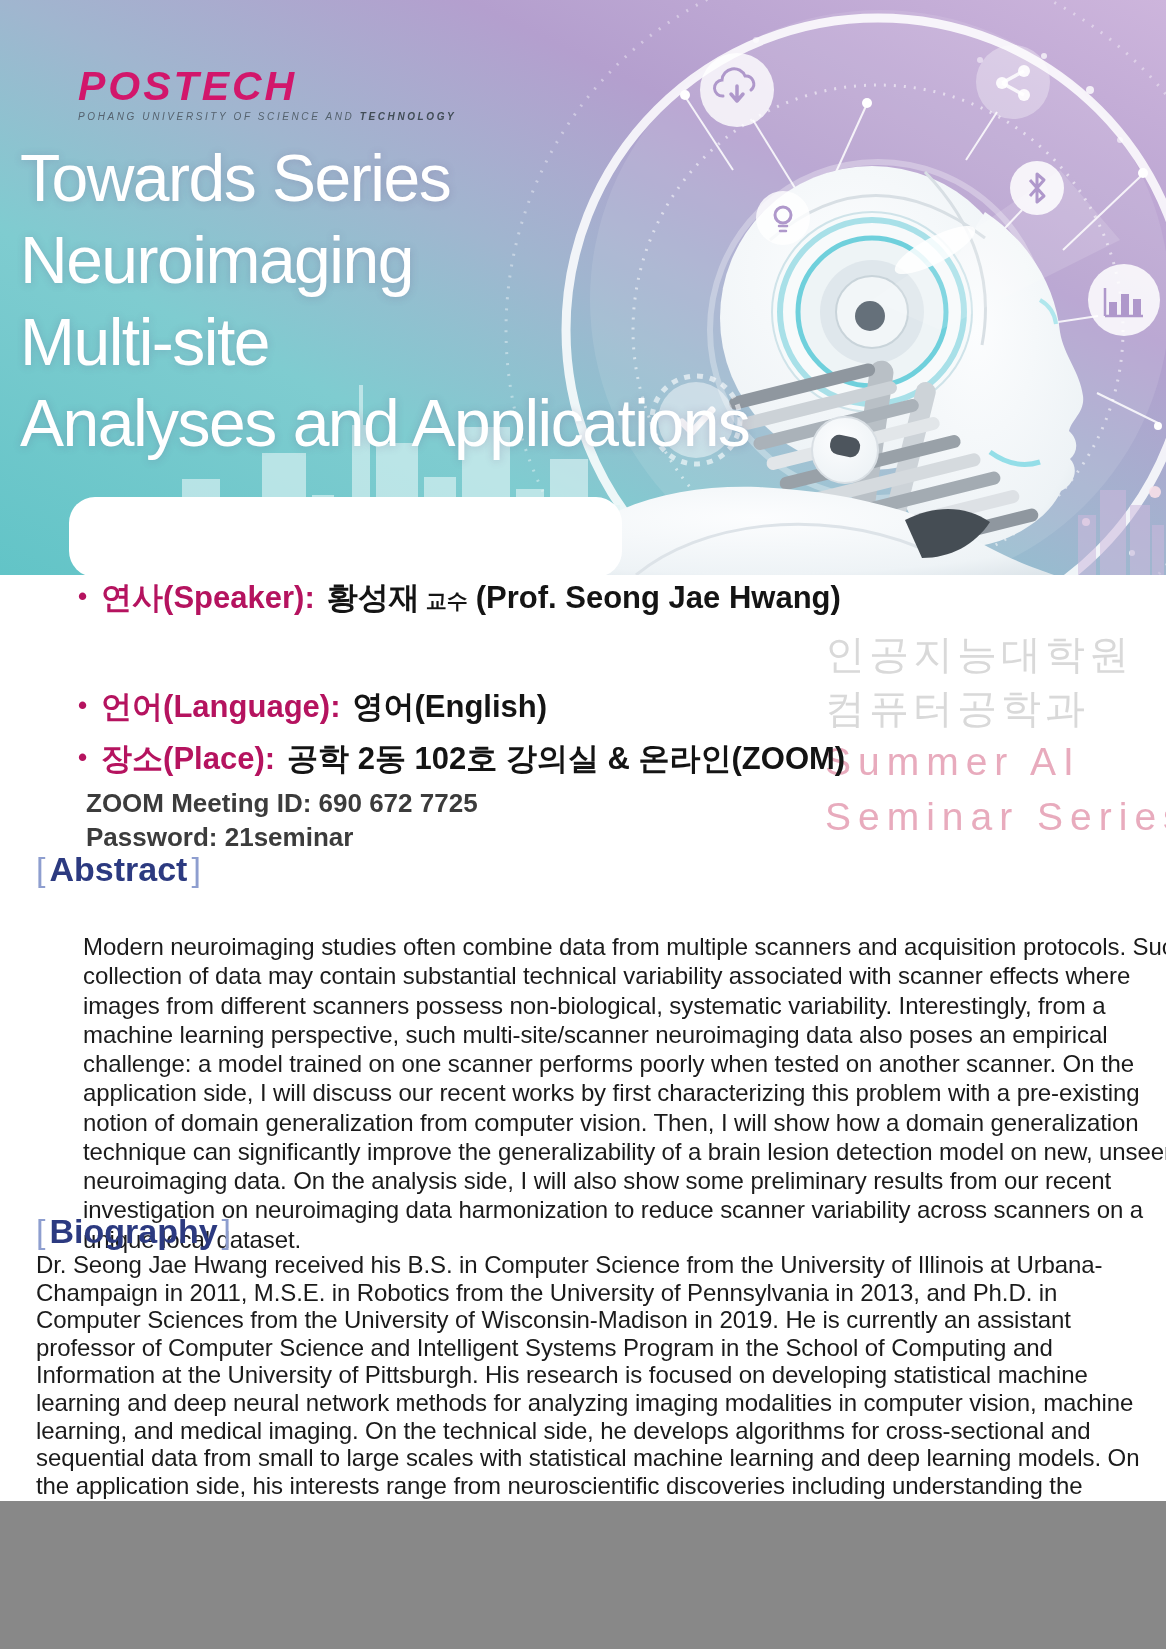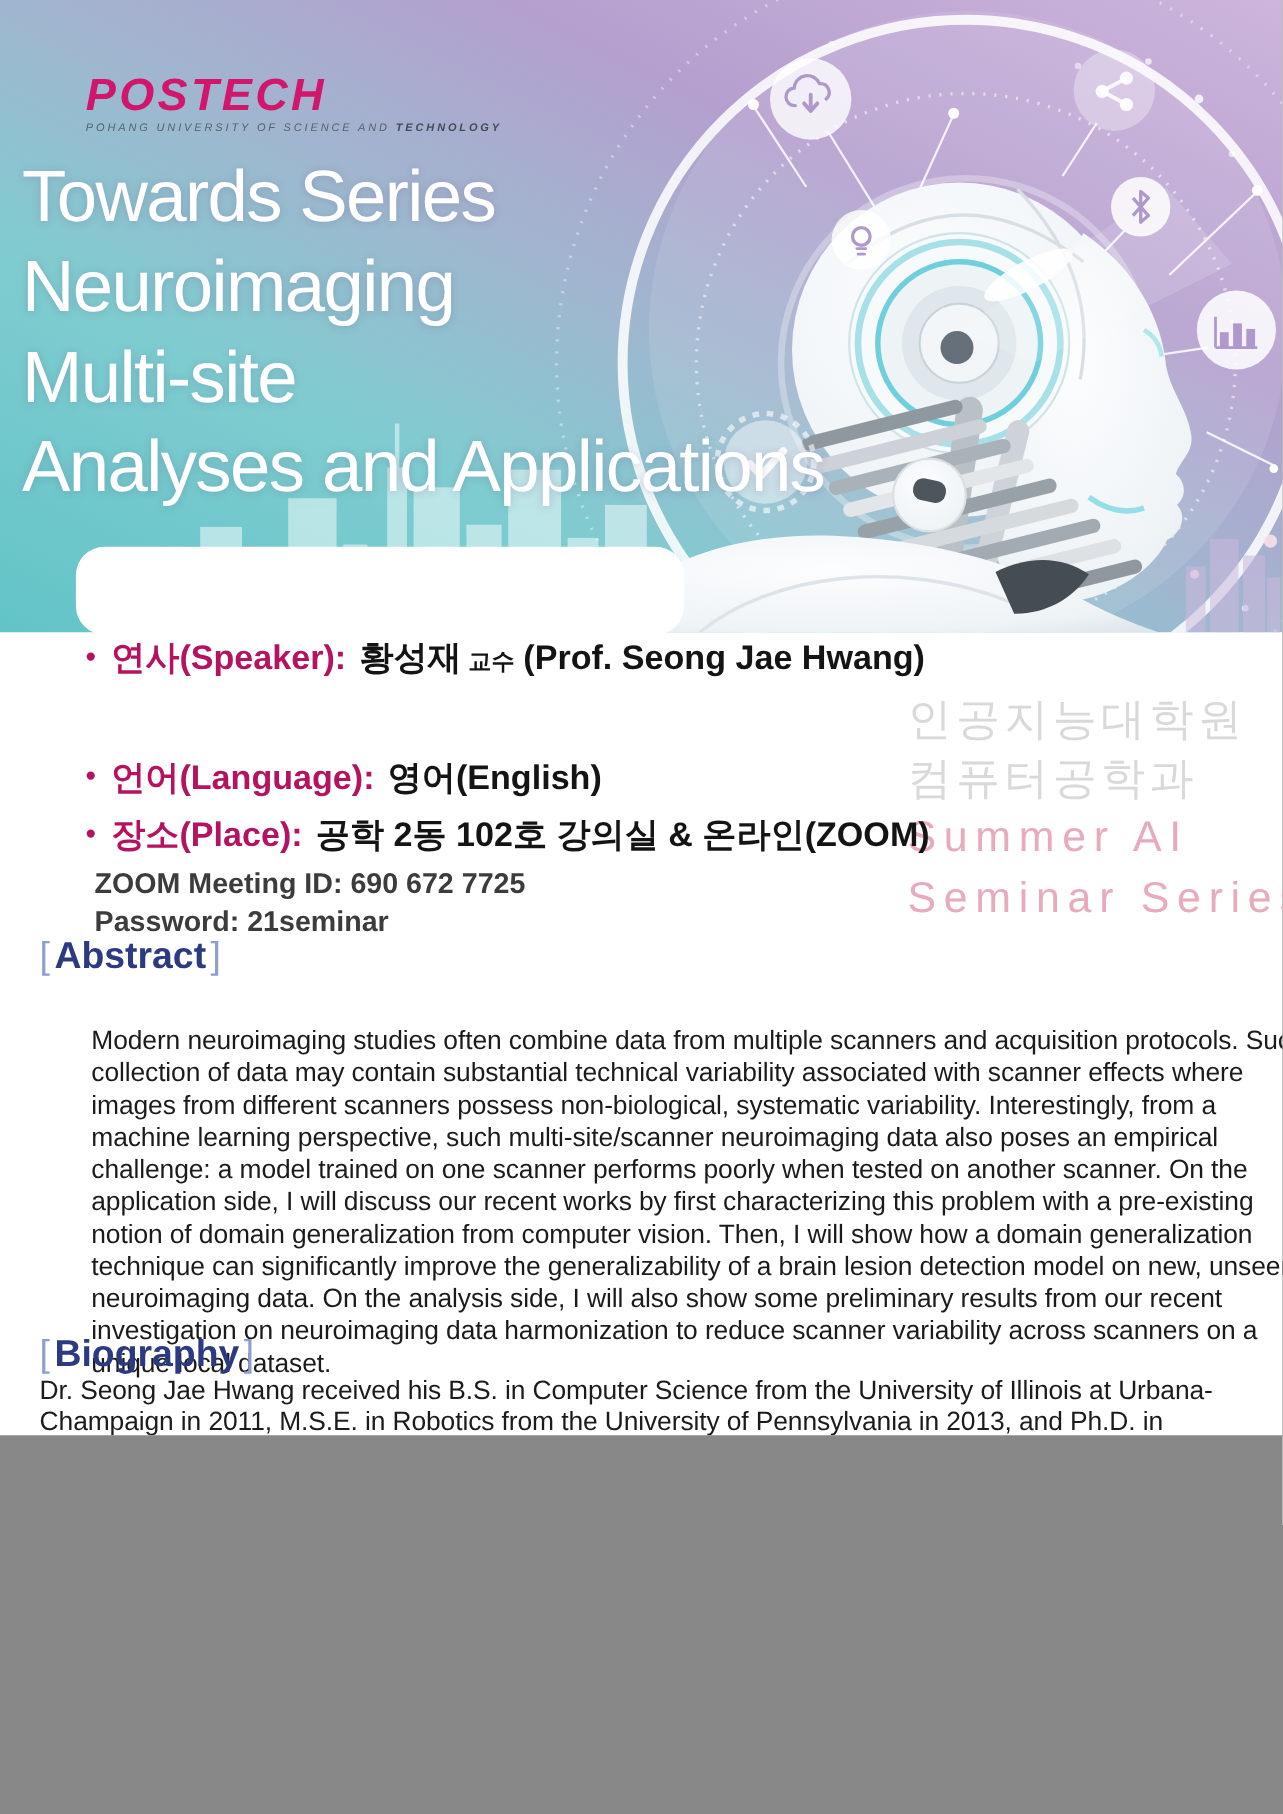--- a/index.html
+++ b/index.html
@@ -1,17 +1,17 @@
 <!DOCTYPE html>
 <html><head>
 <meta charset="utf-8">
 <style>
   html,body{margin:0;padding:0;background:#888;}
   .poster{
-    position:relative;width:1166px;height:1305px;margin:0 auto;background:#ffffff;
+    position:relative;width:1166px;height:1501px;margin:0 auto;background:#ffffff;
     font-family:"Liberation Sans",sans-serif;overflow:hidden;
   }
   
   .hero{position:absolute;top:0;left:0;width:1166px;height:575px;z-index:1;}
   .hero svg{display:block;}
   .logo{position:absolute;top:66px;left:78px;z-index:3;}
   .logo-text{font-style:italic;font-weight:900;font-size:41px;letter-spacing:3px;color:#d2166b;line-height:1;}
   .logo-sub{font-size:10px;letter-spacing:2.6px;color:#55626e;font-style:italic;margin-top:4px;white-space:nowrap;}
   .logo-sub b{color:#414c56;}
   .title{position:absolute;top:138px;left:20px;z-index:3;margin:0;color:#ffffff;

